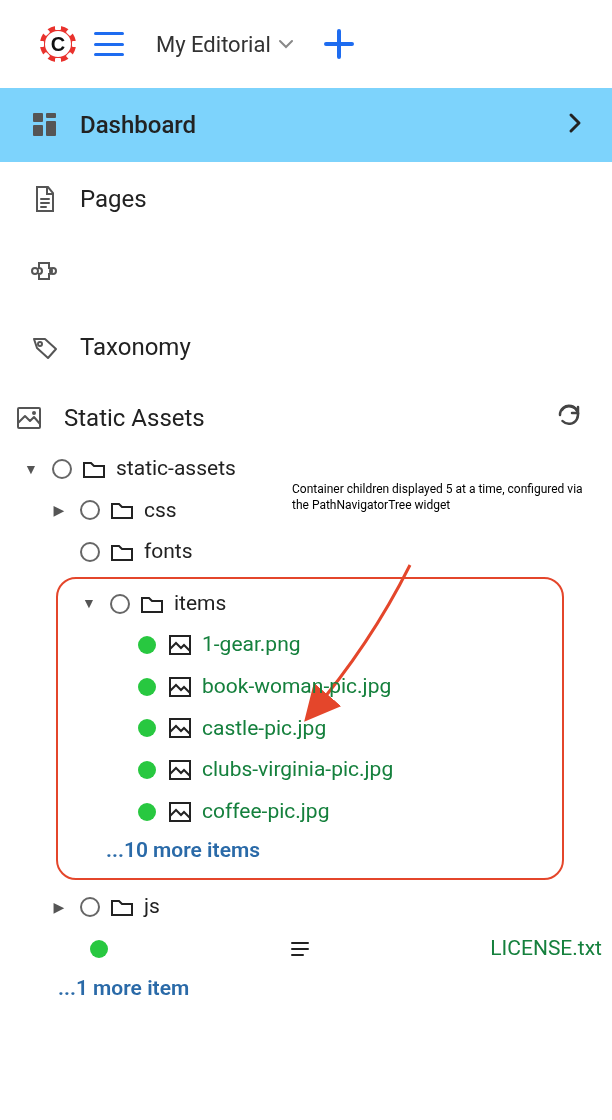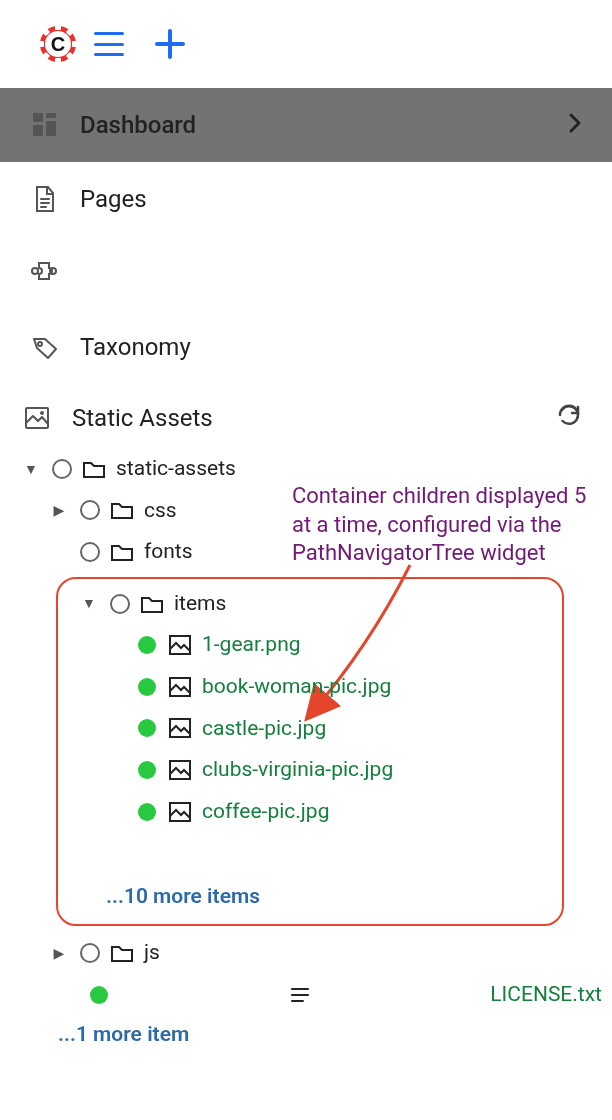--- a/index.html
+++ b/index.html
@@ -23,27 +23,27 @@
   .site-select { display:flex; align-items:center; gap:8px; margin-left:18px; font-size:22px; color:#333; cursor:pointer;}
   .site-select .caret { color:#888; font-size:14px;}
   .add-btn { margin-left:12px; cursor:pointer; width:40px; height:40px; display:flex;align-items:center;justify-content:center;}
   .nav-item {
     display:flex; align-items:center; gap:20px;
     padding: 22px 30px;
     font-size:24px;
     cursor:pointer;
     color:#222;
   }
-  .nav-item.active { background:#737373; font-weight:500;}
+  .nav-item.active { background:#7dd3fc; font-weight:500;}
   .nav-item .spacer { flex:1; }
   .nav-item .chev { font-size:22px; color:#222; }
   .nav-icon { width:30px; height:30px; display:flex;align-items:center;justify-content:center; color:#555;}
   .section-head {
     display:flex; align-items:center; gap:20px;
-    padding: 18px 30px 10px 22px;
+    padding: 18px 30px 10px 14px;
     font-size:24px;
   }
   .section-head .spacer{flex:1;}
   .section-head .refresh{cursor:pointer; color:#444;}
   .tree { padding: 4px 0 10px 20px; font-size:21px; }
   .tree-row {
     display:flex; align-items:center; gap:6px;
     padding: 4px 10px 4px 0;
     line-height:1.6;
   }
@@ -60,22 +60,22 @@
     border: 2px solid #e4462b;
     border-radius: 20px;
     margin: 4px 48px 6px 36px;
     padding: 4px 12px 10px 4px;
     position:relative;
   }
   .callout-text {
     position:absolute;
     left:292px; top:482px;
     width:300px;
-    color:#701a75;
-    font-size:22px;
+    color:#000000;
+    font-size:12px;
     line-height:1.3;
   }
   .arrow-svg {
     position:absolute;
     left:280px; top:555px;
     width:160px; height:180px;
     pointer-events:none;
   }
   .container { position:relative; }
 </style>
@@ -102,20 +102,28 @@
           <circle r="13" fill="#fff"></circle>
           <text x="0" y="7" text-anchor="middle" font-family="Arial" font-weight="bold" font-size="20" fill="#111">C</text>
         </g>
       </svg>
     </span>
     <span class="hamburger">
       <span></span>
         <span></span>
         <span></span>
     </span>
+    <span class="site-select">
+      <span>My Editorial</span>
+      <span class="caret">
+        <svg width="14" height="10" viewBox="0 0 14 10">
+            <path d="M1 2 L7 8 L13 2" stroke="#888" stroke-width="2" fill="none" stroke-linecap="round"></path>
+          </svg>
+      </span>
+    </span>
     <span class="add-btn">
       <svg width="34" height="34" viewBox="0 0 34 34">
           <path d="M17 4 V30 M4 17 H30" stroke="#1e6cf0" stroke-width="4" stroke-linecap="round"></path>
         </svg>
     </span>
   </div>
 
   <div class="nav-item active">
     <span class="nav-icon">
       <svg width="26" height="26" viewBox="0 0 26 26" fill="#555">
@@ -286,21 +294,21 @@
         <span class="dot-green"></span>
         <span class="image-icon">
           <svg width="22" height="20" viewBox="0 0 22 20" fill="none" stroke="#222" stroke-width="2">
               <rect x="1" y="1" width="20" height="18"></rect>
               <path d="M1 14 L7 8 L12 13 L15 10 L21 16"></path>
             </svg>
         </span>
         <span class="file-link">coffee-pic.jpg</span>
       </div>
 
-      <div class="more-items" style="padding-left:44px;margin-top:46px;">...10 more items</div>
+      <div class="more-items" style="padding-left:44px;">...10 more items</div>
     </div>
 
     <div class="tree-row indent-1">
       <span class="toggle">▶</span>
       <span class="radio"></span>
       <span class="folder-icon">
         <svg width="24" height="20" viewBox="0 0 24 20" fill="none" stroke="#222" stroke-width="2">
             <path d="M2 4 H9 L12 7 H22 V18 H2 Z"></path>
           </svg>
       </span>

